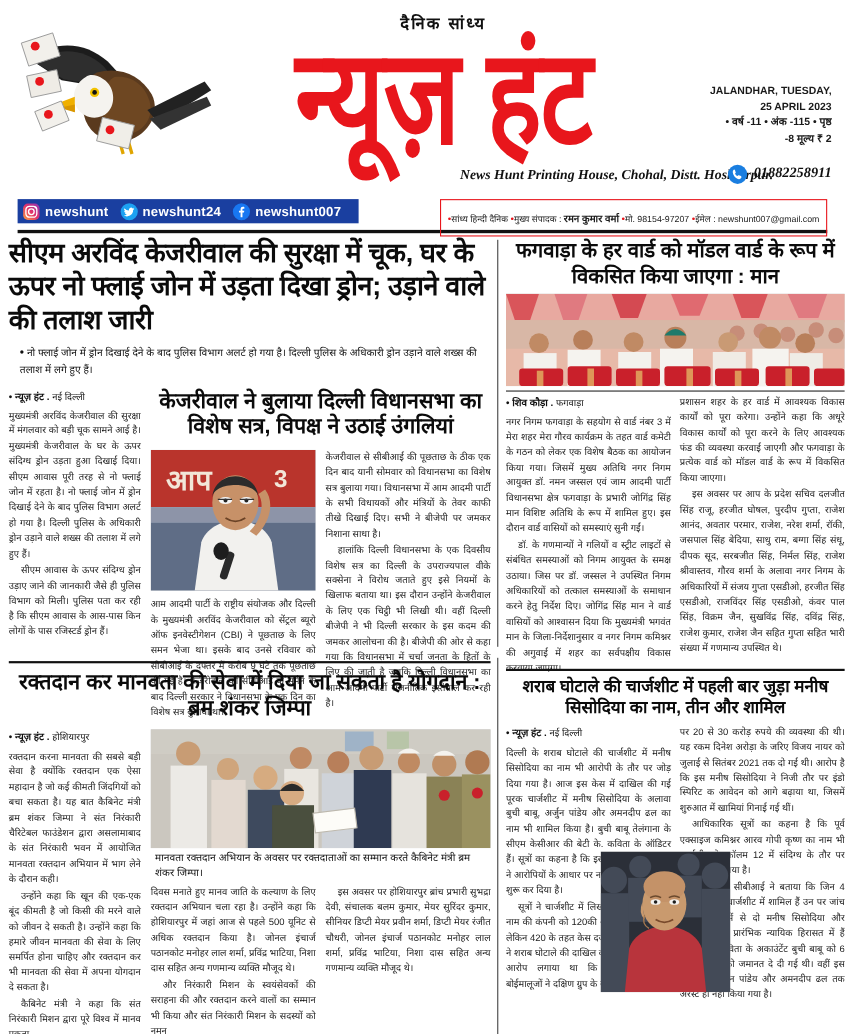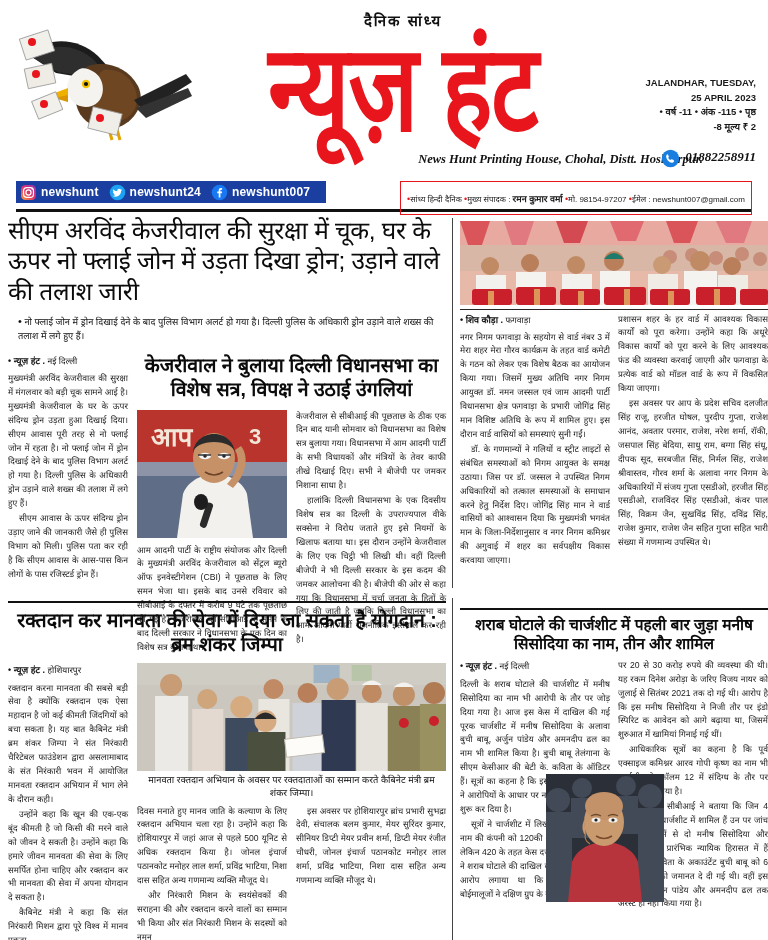--- a/index.html
+++ b/index.html
@@ -83,21 +83,21 @@
   .rule-thick { height:2.5px; background:#111; margin:4px 8px 0 8px; }
 
   
   .content { position:relative; margin-top:4px; }
 
   .hrule { height:1px; background:#262626; }
   .hrule2 { height:2.5px; background:#111; }
 
   
   .hl-main {
-    font-weight:normal; color:#0b0b0b;
+    font-weight:bold; color:#0b0b0b;
     font-size:24.5px; line-height:1.26; letter-spacing:-0.3px;
   }
   .hl-sub {
     font-weight:bold; color:#0b0b0b;
     font-size:19.5px; line-height:1.22; text-align:center;
   }
   .hl-right {
     font-weight:bold; color:#0b0b0b;
     font-size:18.5px; line-height:1.25; text-align:center;
   }
@@ -111,21 +111,21 @@
   }
   .byline { font-size:9px; color:#111; font-weight:bold; }
   .byline .loc { font-weight:normal; font-size:8.5px; }
   .bodytext {
     font-size:8.6px; line-height:1.62; text-align:justify; color:#1b1b1b;
     text-justify:inter-word; hyphens:none;
   }
   .bodytext p { margin-bottom:1px; text-indent:11px; }
   .bodytext p.noind { text-indent:0; }
   .caption {
-    font-size:9.3px; line-height:1.45; text-align:center; color:#111;
+    font-size:9.3px; line-height:1.45; text-align:left; color:#111;
     padding:3px 4px 0 4px;
   }
 
   
   .photo { position:relative; overflow:hidden; background:#cfcfcf; }
   .photo svg { display:block; width:100%; height:100%; }
 
   
   .story1 { position:relative; width:438px; float:left; }
 
@@ -330,20 +330,21 @@
                 <p class="noind">केजरीवाल से सीबीआई की पूछताछ के ठीक एक दिन बाद यानी सोमवार को विधानसभा का विशेष सत्र बुलाया गया। विधानसभा में आम आदमी पार्टी के सभी विधायकों और मंत्रियों के तेवर काफी तीखे दिखाई दिए। सभी ने बीजेपी पर जमकर निशाना साधा है।</p>
                 <p>हालांकि दिल्ली विधानसभा के एक दिवसीय विशेष सत्र का दिल्ली के उपराज्यपाल वीके सक्सेना ने विरोध जताते हुए इसे नियमों के खिलाफ बताया था। इस दौरान उन्होंने केजरीवाल के लिए एक चिट्ठी भी लिखी थी। वहीं दिल्ली बीजेपी ने भी दिल्ली सरकार के इस कदम की जमकर आलोचना की है। बीजेपी की ओर से कहा गया कि विधानसभा में चर्चा जनता के हितों के लिए की जाती है जबकि दिल्ली विधानसभा का आम आदमी पार्टी राजनीतिक इस्तेमाल कर रही है।</p>
               </div>
             </div>
           </div>
         </div>
       </div>
     </div>
 
     <div class="rightcol">
+      <div class="hl-right">फगवाड़ा के हर वार्ड को मॉडल वार्ड के रूप में विकसित किया जाएगा : मान</div>
       <div style="height:5px"></div>
       <div class="photo" style="height:84px">
         <svg viewBox="0 0 308 84" preserveAspectRatio="none">
           <rect width="308" height="84" fill="#e7b9a8"></rect>
 
           <rect x="0" y="0" width="308" height="26" fill="#e8a9a0"></rect>
           <path d="M0 0 L30 0 L22 24 L8 24 Z" fill="#d9555a"></path>
           <path d="M44 0 L74 0 L66 24 L52 24 Z" fill="#e07a80"></path>
           <path d="M96 0 L128 0 L120 22 L104 22 Z" fill="#d44a52"></path>
           <path d="M150 0 L184 0 L176 20 L158 20 Z" fill="#e06a70"></path>

